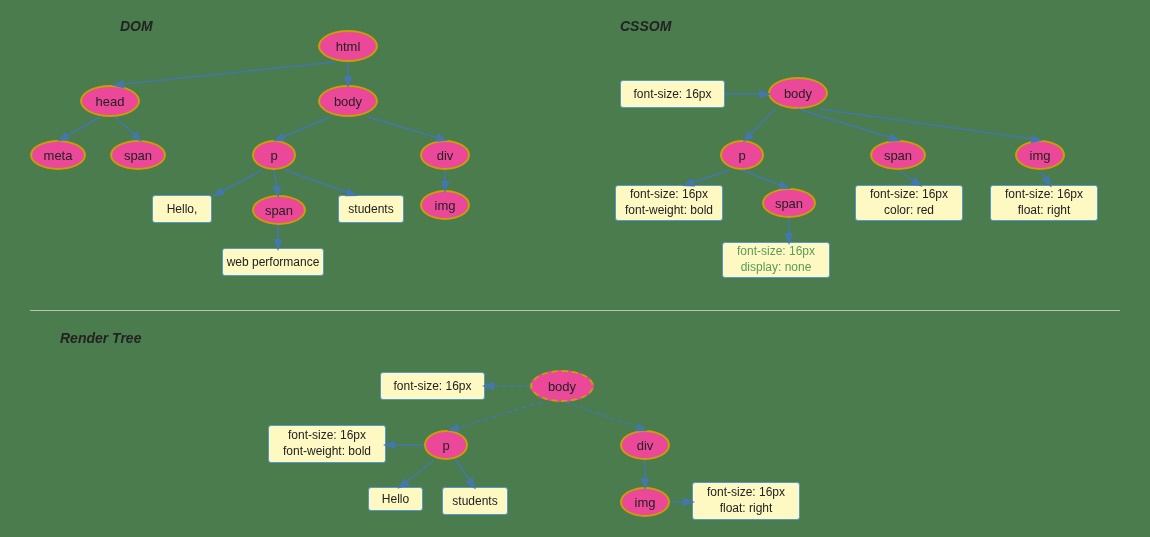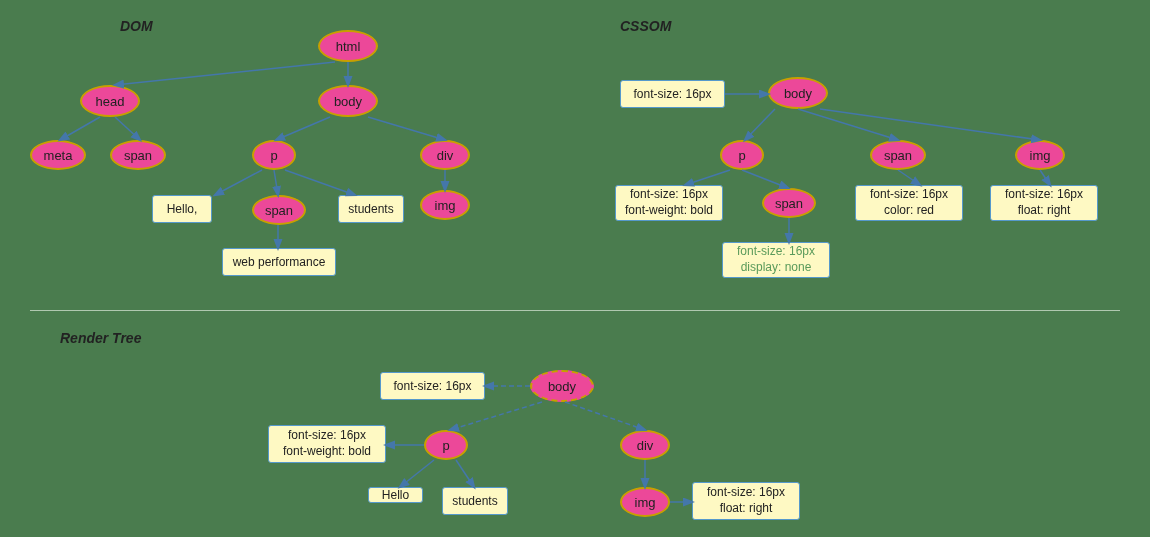--- a/index.html
+++ b/index.html
@@ -93,21 +93,21 @@
   <div class="node-oval" style="left:420px; top:140px; width:50px; height:30px;">div</div>
 
   <div class="node-rect" style="left:152px; top:195px; width:60px; height:28px;">Hello,</div>
 
   <div class="node-oval" style="left:252px; top:195px; width:54px; height:30px;">span</div>
 
   <div class="node-rect" style="left:338px; top:195px; width:66px; height:28px;">students</div>
 
   <div class="node-oval" style="left:420px; top:190px; width:50px; height:30px;">img</div>
 
-  <div class="node-rect" style="left:222px; top:248px; width:114px; height:28px;">web performance</div>
+  <div class="node-rect" style="left:222px; top:248px; width:102px; height:28px;">web performance</div>
 
   <div class="node-rect" style="left:620px; top:80px; width:105px; height:28px;">font-size: 16px</div>
 
   <div class="node-oval" style="left:768px; top:77px; width:60px; height:32px;">body</div>
 
   <div class="node-oval" style="left:720px; top:140px; width:44px; height:30px;">p</div>
 
   <div class="node-oval" style="left:870px; top:140px; width:56px; height:30px;">span</div>
 
   <div class="node-oval" style="left:1015px; top:140px; width:50px; height:30px;">img</div>
@@ -125,21 +125,21 @@
   <div class="node-oval" style="left:530px; top:370px; width:64px; height:32px; border-style: dashed;">body</div>
 
   <div class="node-rect" style="left:380px; top:372px; width:105px; height:28px;">font-size: 16px</div>
 
   <div class="node-oval" style="left:424px; top:430px; width:44px; height:30px;">p</div>
 
   <div class="node-oval" style="left:620px; top:430px; width:50px; height:30px;">div</div>
 
   <div class="node-rect" style="left:268px; top:425px; width:118px; height:38px; line-height:1.3;">font-size: 16px<br>font-weight: bold</div>
 
-  <div class="node-rect" style="left:368px; top:487px; width:55px; height:16px;">Hello</div>
+  <div class="node-rect" style="left:368px; top:487px; width:55px; height:24px;">Hello</div>
 
   <div class="node-rect" style="left:442px; top:487px; width:66px; height:28px;">students</div>
 
   <div class="node-oval" style="left:620px; top:487px; width:50px; height:30px;">img</div>
 
   <div class="node-rect" style="left:692px; top:482px; width:108px; height:38px; line-height:1.3;">font-size: 16px<br>float: right</div>
 
   <svg class="lines">
     <defs>
       <marker id="arrow" markerWidth="8" markerHeight="8" refX="6" refY="3" orient="auto">

